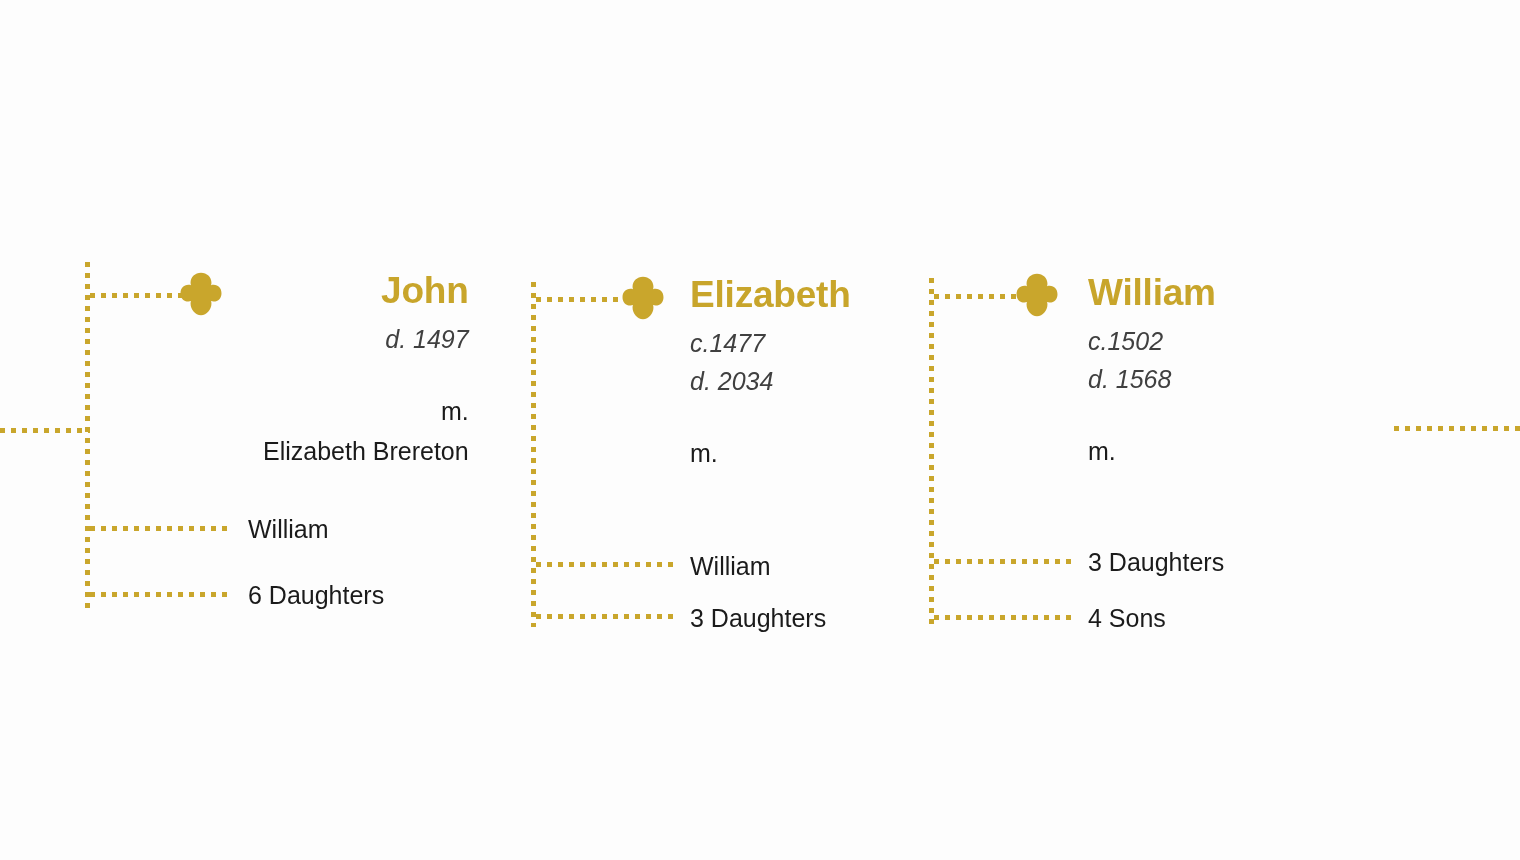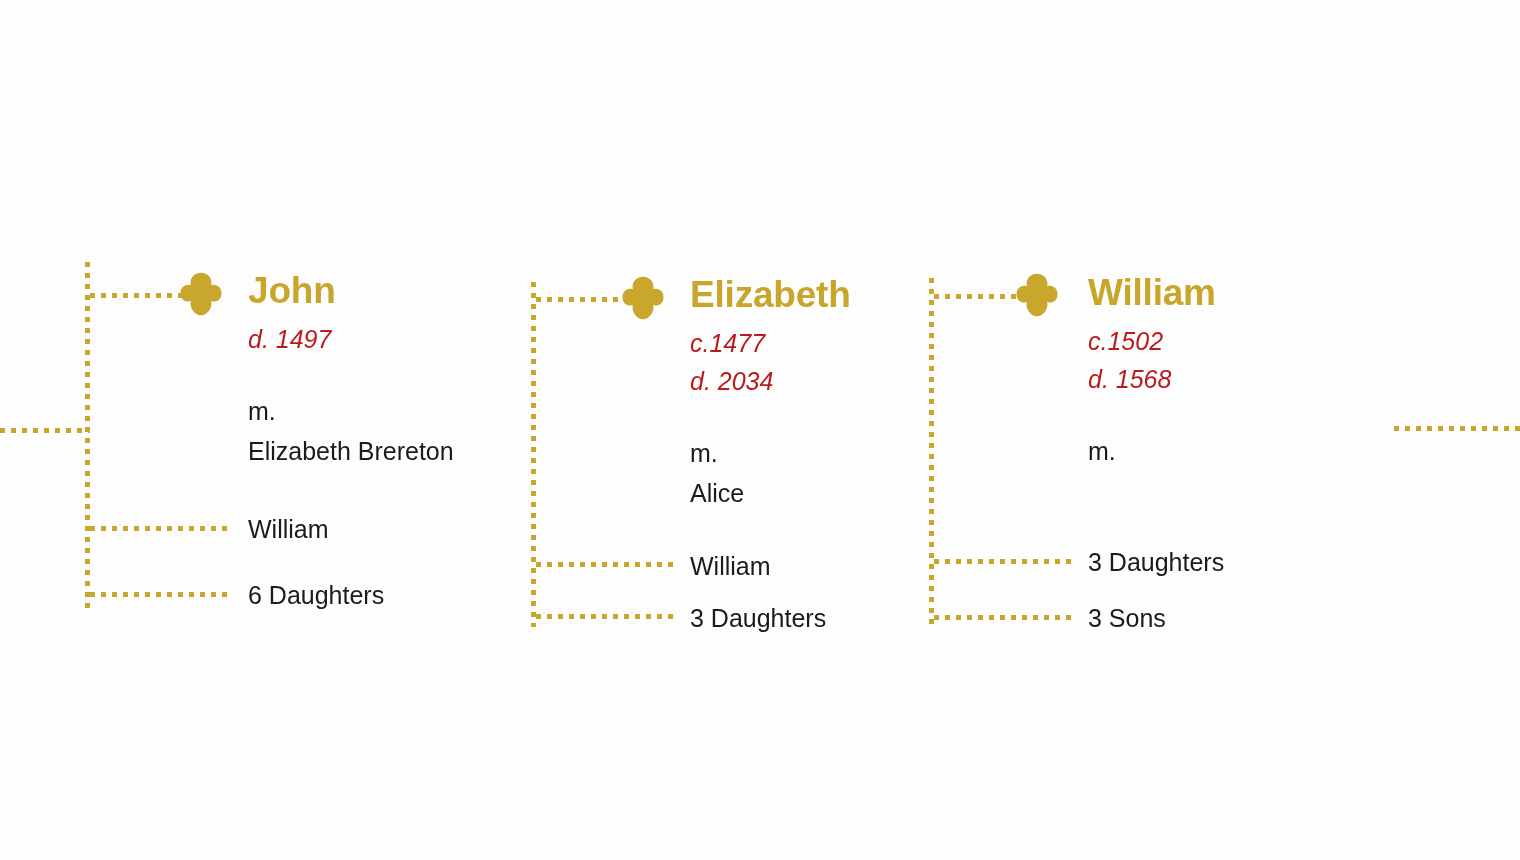--- a/index.html
+++ b/index.html
@@ -61,21 +61,21 @@
     font-weight: 700;
     color: var(--gold-text);
     line-height: 1.0;
     letter-spacing: -0.2px;
     white-space: nowrap;
   }
   .dates {
     margin-top: 11px;
     font-size: 25px;
     font-style: italic;
-    color: #b91c1c;
+    color: #404040;
     line-height: 1.52;
     white-space: nowrap;
   }
   .marriage {
     margin-top: 33px;
     font-size: 25px;
     color: #1b1b1b;
     line-height: 1.6;
     white-space: nowrap;
   }
@@ -106,21 +106,21 @@
           C76 33.4 78 33 80 33 C92 33 99 42 99 53
           C99 64 92 73 80 73 C78 73 76 72.6 74 72
           C74.6 74 75 76 75 78 C75 92 64 106 50 106
           C36 106 25 92 25 78 C25 76 25.4 74 26 72
           C24 72.6 22 73 20 73 C8 73 1 64 1 53
           C1 42 8 33 20 33 C22 33 24 33.4 26 34
           C25.4 32 25 30 25 28 C25 14 36 4 50 4 Z"></path>
       </svg>
     </div>
 
-    <div class="person" style="left:248px; top:272px;">
+    <div class="person" style="left:263px; top:272px;text-align:right;">
       <div class="person-name">John</div>
       <div class="dates">
         <div>d. 1497</div>
       </div>
       <div class="marriage">
         <div>m.</div>
         <div>Elizabeth Brereton</div>
       </div>
     </div>
 
@@ -149,21 +149,20 @@
     </div>
 
     <div class="person" style="left:690px; top:276px;">
       <div class="person-name">Elizabeth</div>
       <div class="dates">
         <div>c.1477</div>
         <div>d. 2034</div>
       </div>
       <div class="marriage">
         <div>m.</div>
-        <div>Alice</div>
       </div>
     </div>
 
     <div class="hline" style="left:536px; top:562px; width:138px;"></div>
     <div class="child" style="left:690px; top:554px;">William</div>
 
     <div class="hline" style="left:536px; top:614px; width:138px;"></div>
     <div class="child" style="left:690px; top:606px;">3 Daughters</div>
   </div>
 
@@ -192,16 +191,16 @@
       </div>
       <div class="marriage">
         <div>m.</div>
       </div>
     </div>
 
     <div class="hline" style="left:934px; top:559px; width:138px;"></div>
     <div class="child" style="left:1088px; top:550px;">3 Daughters</div>
 
     <div class="hline" style="left:934px; top:615px; width:138px;"></div>
-    <div class="child" style="left:1088px; top:606px;">3 Sons</div>
+    <div class="child" style="left:1088px; top:606px;">4 Sons</div>
   </div>
 
 </div>
 
 </body></html>

